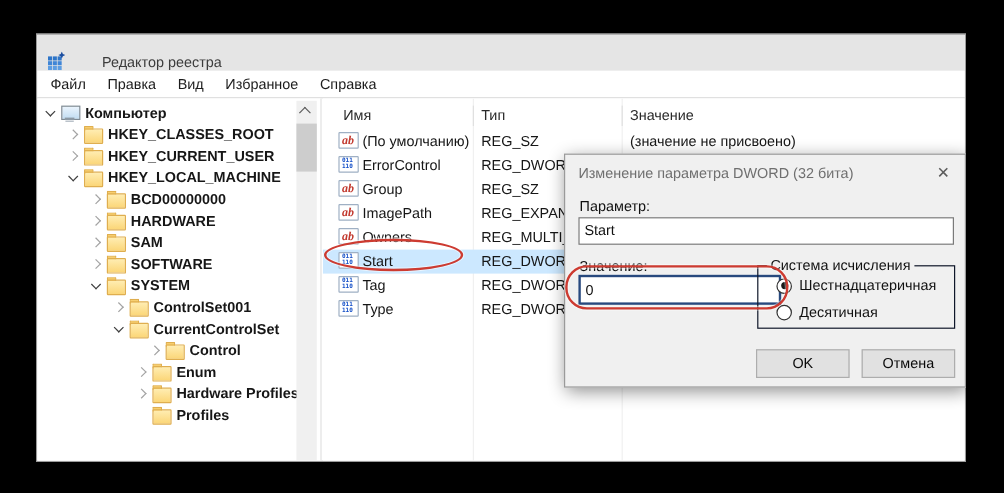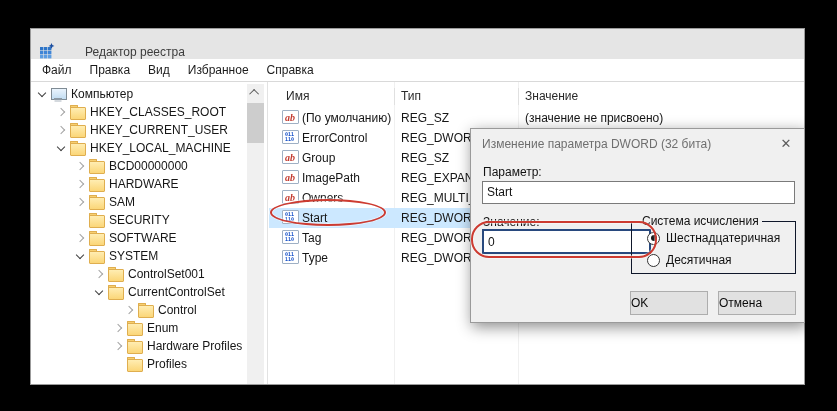--- a/index.html
+++ b/index.html
@@ -17,21 +17,21 @@
   .titlebar .title-text { margin-left:8px; font-size:12px; color:#3c3c3c; }
 
   .menubar { position:absolute; left:0; top:30px; right:0; height:22px; background:#fff;
     display:flex; align-items:center; padding-left:2px; font-size:12px; color:#1c1c1c; }
   .menubar .mi { padding:3px 9px; cursor:default; }
 
   .content { position:absolute; left:0; top:52px; right:0; bottom:0; border-top:1px solid #d9d9d9; }
 
   
   .tree-pane { position:absolute; left:0; top:0; width:237px; bottom:0; background:#fff;
-    border-right:1px solid #e2e2e2; overflow:hidden; }
+    border-right:1px solid #e2e2e2; overflow:hidden;font-weight:bold; }
   .tree-rows { position:absolute; left:0; top:3px; right:22px; }
   .trow { display:flex; align-items:center; height:18px; font-size:12px; color:#161616; white-space:nowrap; }
   .chev { width:15px; height:14px; position:relative; flex:none; }
   .chev-col::before { content:""; position:absolute; left:4px; top:4px; width:5px; height:5px;
     border-right:1.4px solid #a3a3a3; border-bottom:1.4px solid #a3a3a3; transform:rotate(-45deg); }
   .chev-exp::before { content:""; position:absolute; left:4px; top:3px; width:5px; height:5px;
     border-right:1.4px solid #3f3f3f; border-bottom:1.4px solid #3f3f3f; transform:rotate(45deg); }
   .tico { width:19px; height:16px; position:relative; flex:none; }
   .ico-folder::before { content:""; position:absolute; left:1px; top:1px; width:6px; height:3px;
     background:#f7cf70; border:1px solid #dfae4f; border-bottom:none; border-radius:1px 1px 0 0; }
@@ -90,21 +90,21 @@
     border:1px solid #0f172a; }
   .groupbox .glabel { position:absolute; left:7px; top:-8px; background:#f0f0f0; padding:0 3px;
     font-size:12px; color:#121212; white-space:nowrap; }
   .radio-row { position:absolute; left:15px; display:flex; align-items:center; }
   .rdot { width:13px; height:13px; border:1px solid #333; border-radius:50%; background:#fff;
     position:relative; flex:none; }
   .rdot.on::before { content:""; position:absolute; left:2.5px; top:2.5px; width:6px; height:6px;
     border-radius:50%; background:#1a1a1a; }
   .rlabel { margin-left:6px; font-size:12px; color:#121212; white-space:nowrap; }
   .dbtn { position:absolute; width:78px; height:24px; background:#e1e1e1; border:1px solid #adadad;
-    font-size:12px; color:#0a0a0a; text-align:left; line-height:22px; cursor:default; }
+    font-size:12px; color:#0a0a0a; text-align:center; line-height:22px; cursor:default; }
   #ok-btn { left:159px; top:162px; }
   #cancel-btn { left:247px; top:162px; }
 
   
   .red-ellipse { position:absolute; border:2.5px solid #cd3b31; pointer-events:none; z-index:30; }
   #hl-start { left:270px; top:199px; width:116px; height:27px; border-radius:50%;
     box-shadow:0 0 0 1px rgba(255,255,255,0.55), inset 0 0 0 1px rgba(255,255,255,0.55); }
   #hl-value { left:471px; top:221px; width:186px; height:37px; border-radius:18px;
     box-shadow:0 0 0 1px rgba(255,255,255,0.4), inset 0 0 0 1px rgba(255,255,255,0.4); z-index:40; }
 </style>
@@ -174,25 +174,20 @@
               <span class="chev chev-col"></span>
               <span class="tico ico-folder"></span>
               <span class="tlabel">HARDWARE</span>
             </div>
           <div class="trow" style="padding-left:42px">
               <span class="chev chev-col"></span>
               <span class="tico ico-folder"></span>
               <span class="tlabel">SAM</span>
             </div>
           <div class="trow" style="padding-left:42px">
-              <span class="chev"></span>
-              <span class="tico ico-folder"></span>
-              <span class="tlabel">SECURITY</span>
-            </div>
-          <div class="trow" style="padding-left:42px">
               <span class="chev chev-col"></span>
               <span class="tico ico-folder"></span>
               <span class="tlabel">SOFTWARE</span>
             </div>
           <div class="trow" style="padding-left:42px">
               <span class="chev chev-exp"></span>
               <span class="tico ico-folder"></span>
               <span class="tlabel">SYSTEM</span>
             </div>
           <div class="trow" style="padding-left:61px">

